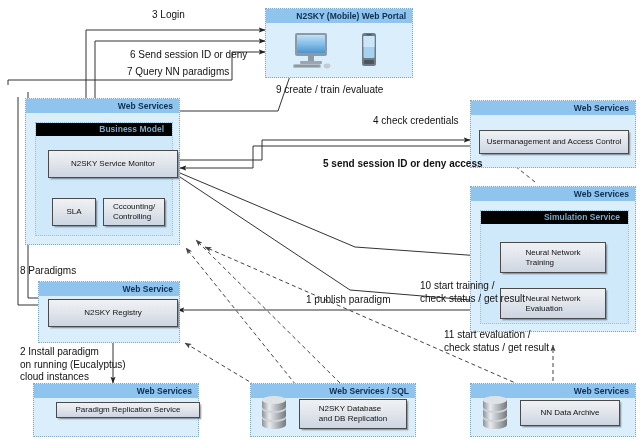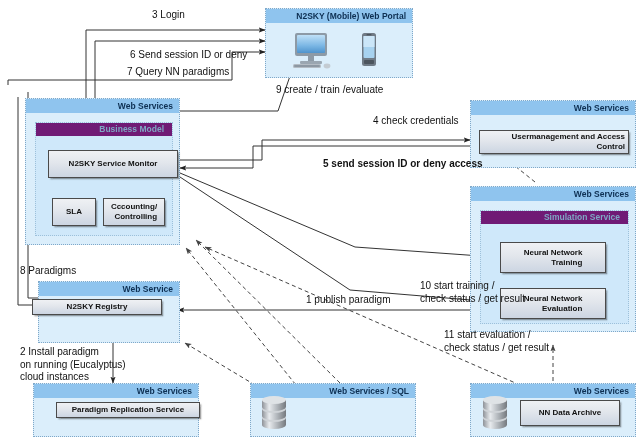--- a/index.html
+++ b/index.html
@@ -9,29 +9,29 @@
        font-size:8px;color:#111111;-webkit-font-smoothing:antialiased;}
   #canvas{position:absolute;left:0;top:0;width:640px;height:442px;}
 
   
   .panel{position:absolute;background:#dbeefb;border:1px dotted #7fa8c9;box-sizing:border-box;}
   .panel-hd{position:absolute;left:0;top:0;right:0;height:14px;
             background:#8fc4ee;color:#0d2f52;font-weight:bold;font-size:8.5px;
             text-align:right;line-height:14px;padding-right:6px;box-sizing:border-box;}
   .subpanel{position:absolute;background:#cfe8fa;border:1px dotted #9dc0da;box-sizing:border-box;}
   .subpanel-hd{position:absolute;left:0;top:0;right:0;height:13px;
-            background:#701a75;color:#7fa6c4;font-weight:bold;font-size:8.5px;
+            background:#000000;color:#7fa6c4;font-weight:bold;font-size:8.5px;
             text-align:right;line-height:13px;padding-right:8px;box-sizing:border-box;padding-left:12px;}
 
   
   .node{position:absolute;box-sizing:border-box;border:1px solid #4a4a4a;
         background:linear-gradient(to bottom,#eff1f4 0%,#e2e6ec 45%,#ccd5e2 100%);
         box-shadow:1.5px 1.5px 1.5px rgba(0,0,0,.35);
-        display:flex;align-items:center;justify-content:center;text-align:right;
-        font-size:8px;color:#111;line-height:1.25;padding:1px 3px;font-weight:bold;}
+        display:flex;align-items:center;justify-content:center;text-align:left;
+        font-size:8px;color:#111;line-height:1.25;padding:1px 3px;}
 
   
   .lbl{position:absolute;font-size:10px;color:#111;white-space:pre;line-height:1.25;}
 
   
   .ico{position:absolute;}
   svg{display:block;overflow:visible;}
 </style>
 </head>
 <body>
@@ -153,21 +153,21 @@
 Training</span>
   </div>
   <div class="node" style="left:500px;top:288px;width:106px;height:31px;white-space:pre;">
     <span>Neural Network
 Evaluation</span>
   </div>
 
   <div class="panel" style="left:38px;top:281px;width:142px;height:62px;">
     <div class="panel-hd">Web Service</div>
   </div>
-  <div class="node" style="left:32px;top:299px;width:130px;height:16px;">
+  <div class="node" style="left:48px;top:299px;width:130px;height:28px;">
     <span>N2SKY Registry</span>
   </div>
 
   <div class="panel" style="left:33px;top:383px;width:166px;height:54px;">
     <div class="panel-hd">Web Services</div>
   </div>
   <div class="node" style="left:56px;top:402px;width:144px;height:16px;">
     <span>Paradigm Replication Service</span>
   </div>
 
@@ -190,20 +190,24 @@
         <ellipse cx="15" cy="24" rx="12" ry="4" fill="#cfd3d7"></ellipse>
         <rect x="3" y="15" width="24" height="7" fill="url(#cyl)"></rect>
         <ellipse cx="15" cy="22" rx="12" ry="4" fill="url(#cyl)"></ellipse>
         <ellipse cx="15" cy="15" rx="12" ry="4" fill="#cfd3d7"></ellipse>
         <rect x="3" y="6" width="24" height="7" fill="url(#cyl)"></rect>
         <ellipse cx="15" cy="13" rx="12" ry="4" fill="url(#cyl)"></ellipse>
         <ellipse cx="15" cy="6" rx="12" ry="4" fill="#dfe3e6"></ellipse>
       </g>
     </svg>
   </div>
+  <div class="node" style="left:299px;top:399px;width:108px;height:30px;white-space:pre;">
+    <span>N2SKY Database
+and DB Replication</span>
+  </div>
 
   <div class="panel" style="left:470px;top:383px;width:166px;height:54px;">
     <div class="panel-hd">Web Services</div>
   </div>
   <div class="ico" style="left:480px;top:394px;">
     <svg width="30" height="36" viewBox="0 0 30 36">
       <g>
         <rect x="3" y="24" width="24" height="7" fill="url(#cyl)"></rect>
         <ellipse cx="15" cy="31" rx="12" ry="4" fill="url(#cyl)"></ellipse>
         <ellipse cx="15" cy="24" rx="12" ry="4" fill="#cfd3d7"></ellipse>

